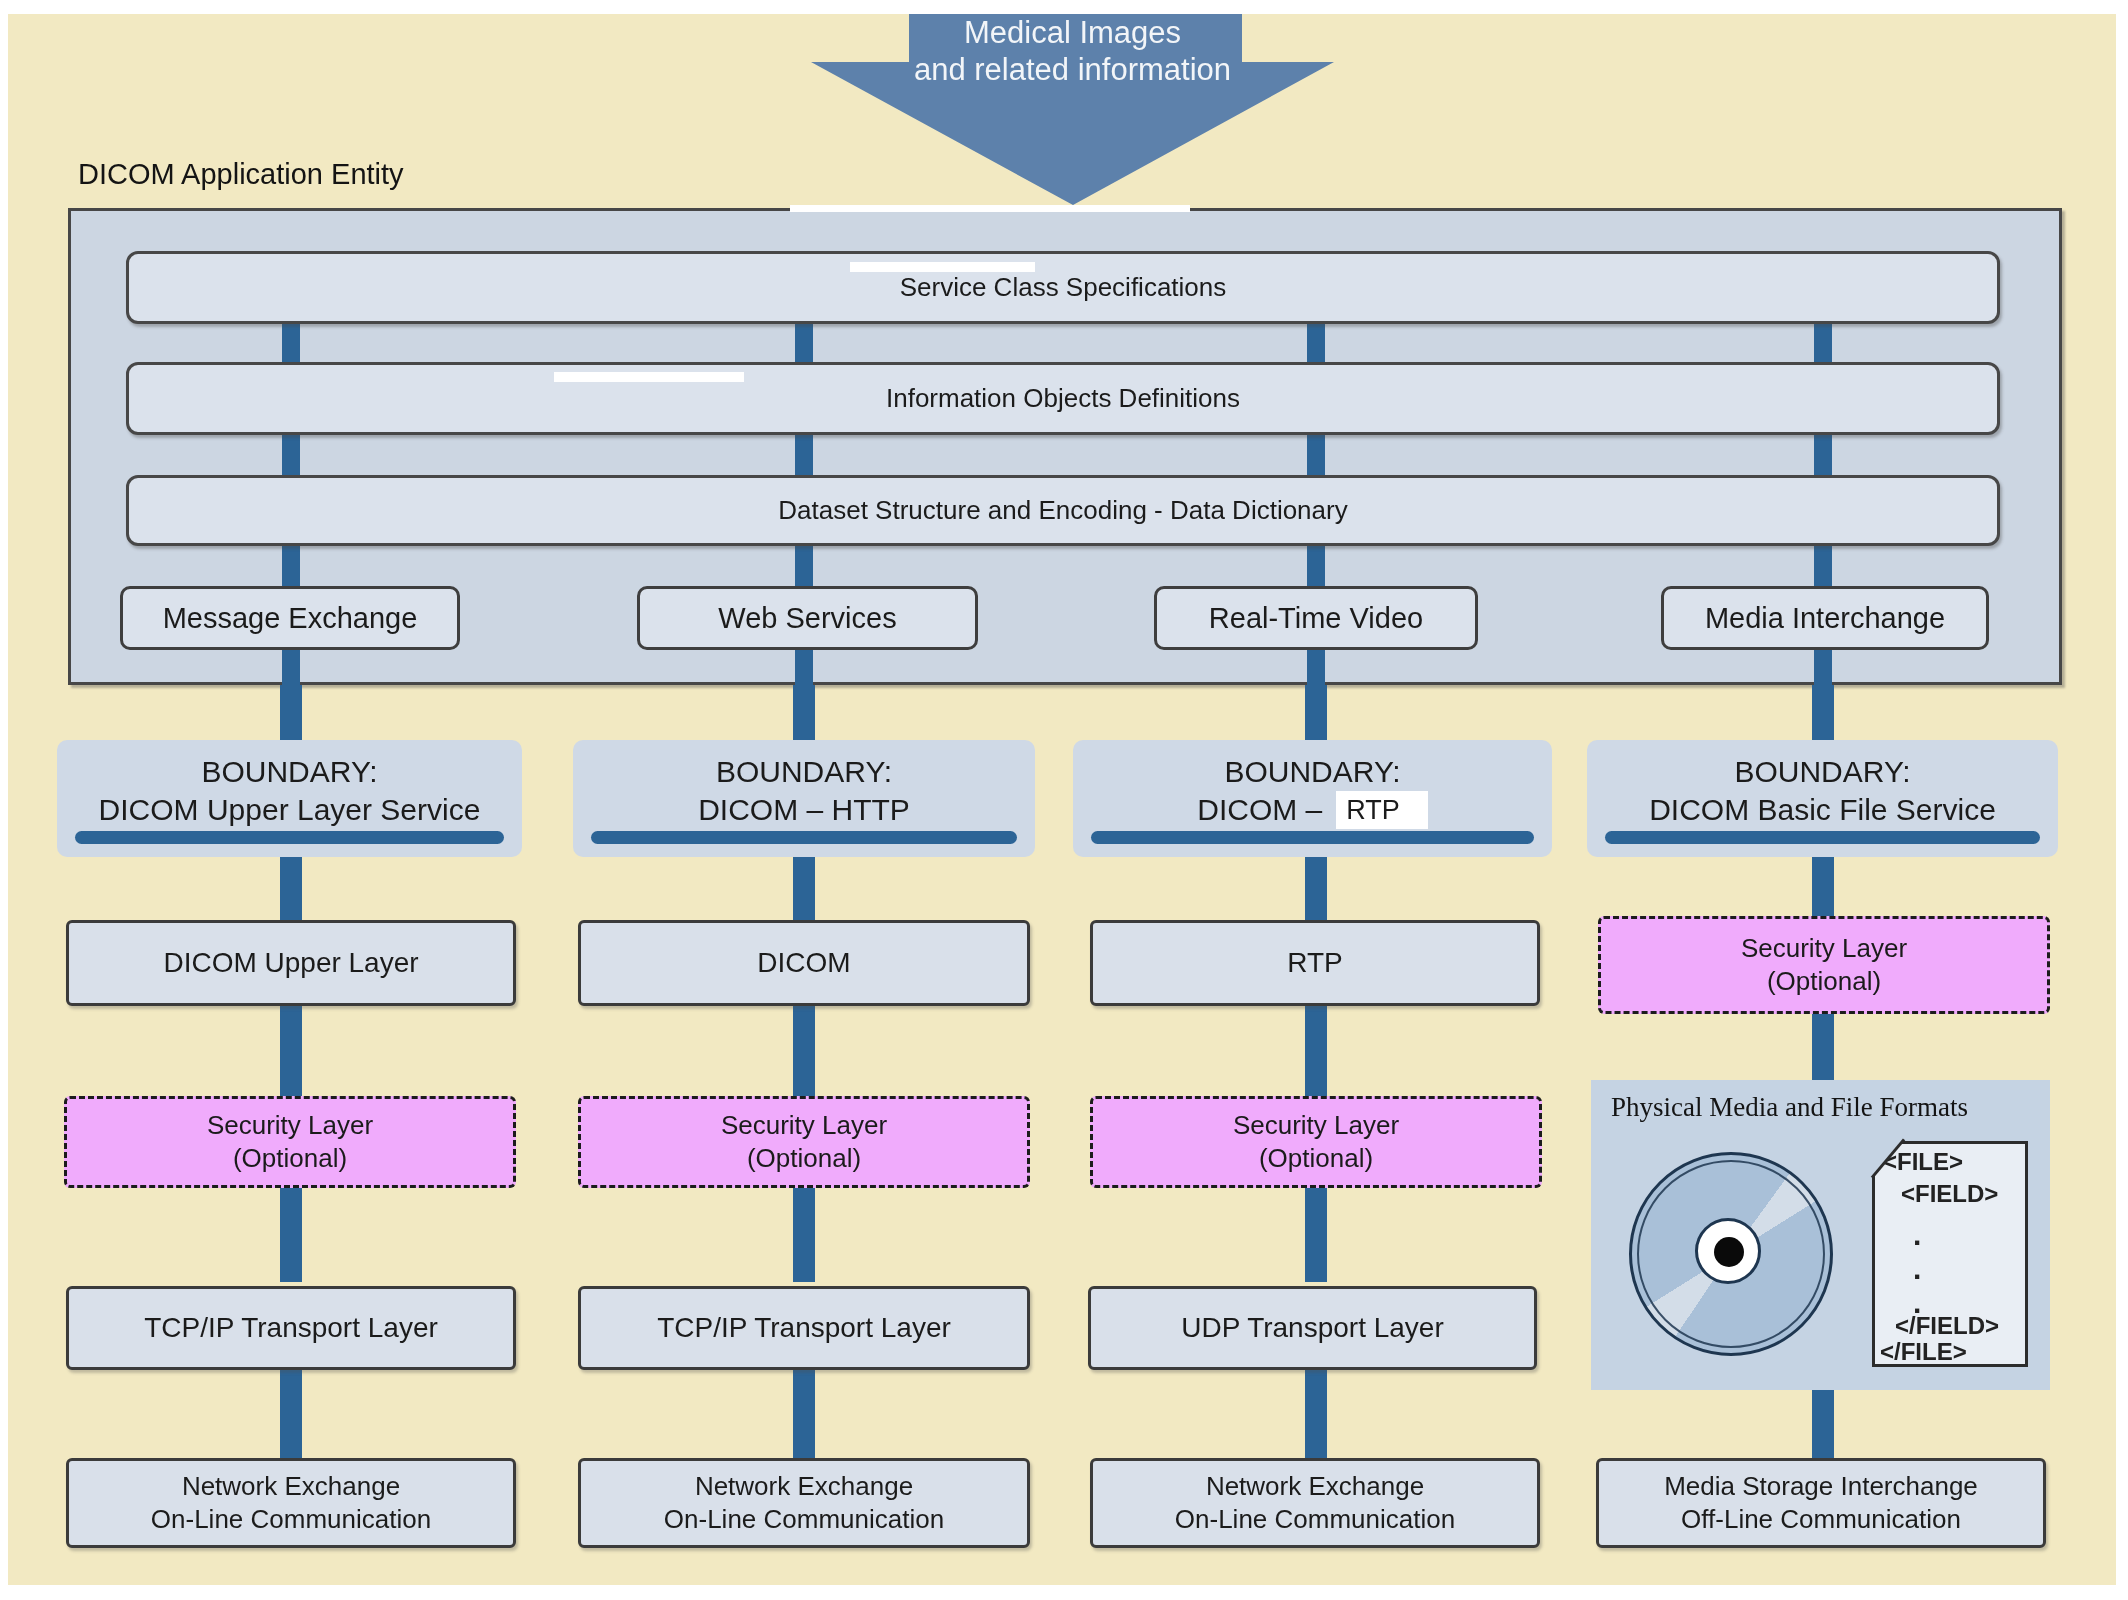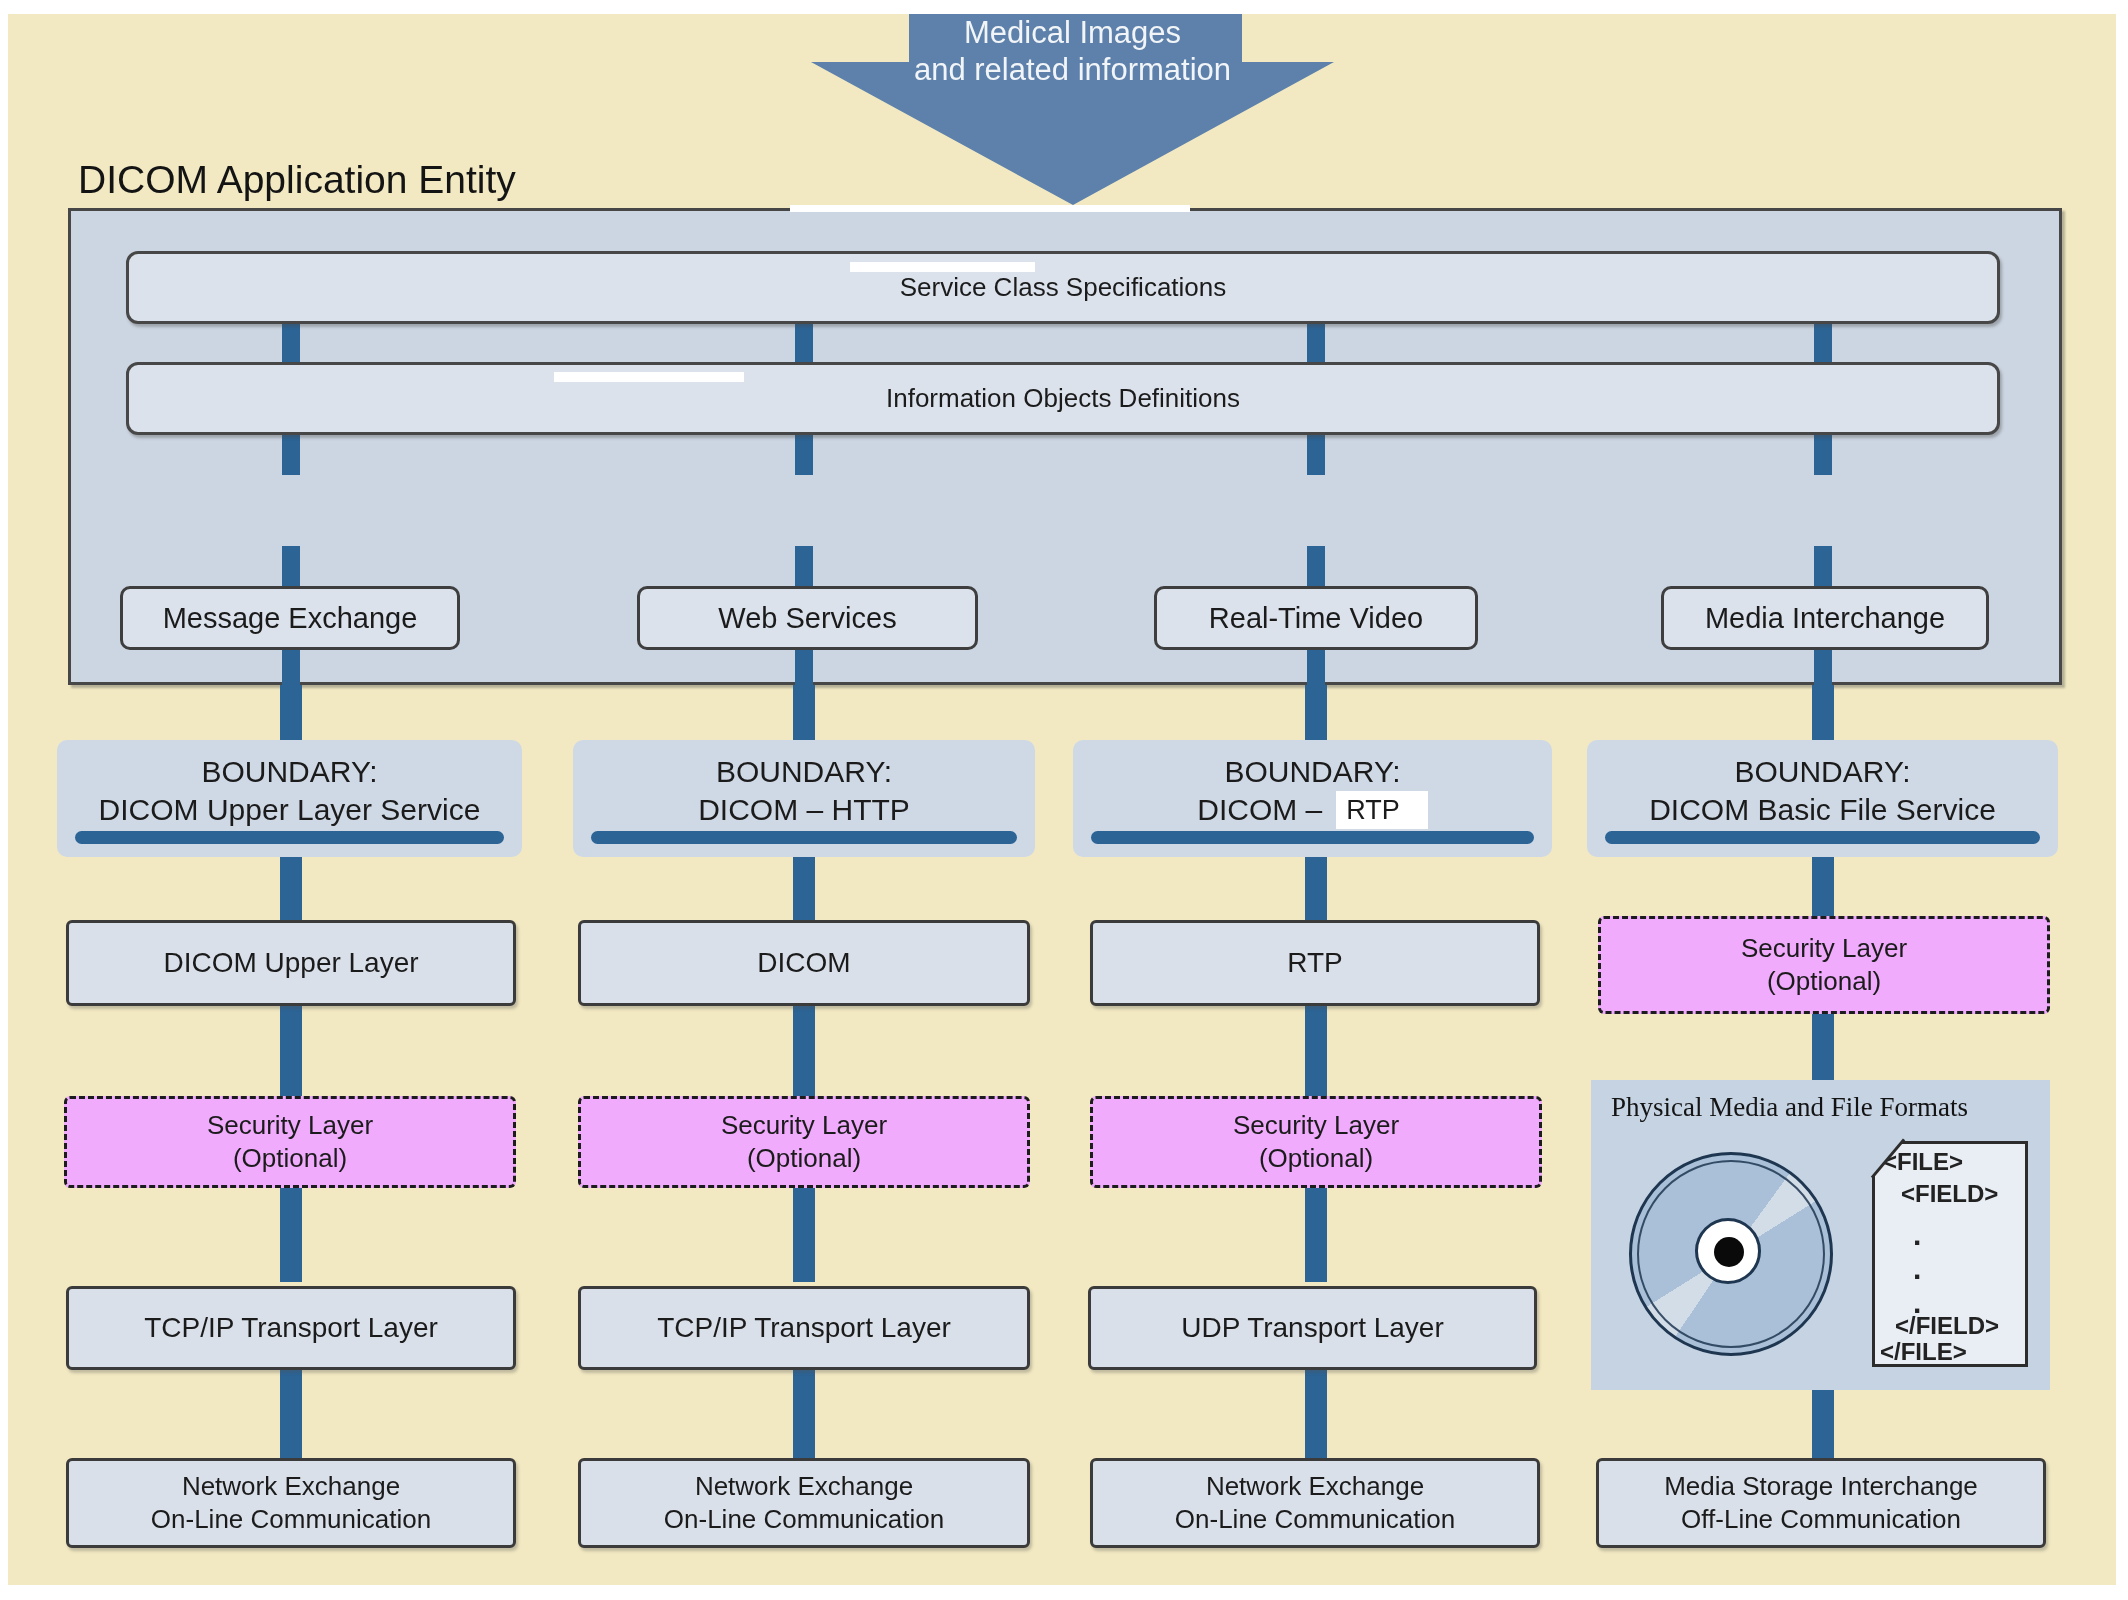--- a/index.html
+++ b/index.html
@@ -10,21 +10,21 @@
     padding-left:6px;
   }
   .cream{position:absolute;left:8px;top:14px;width:2108px;height:1571px;background:#f2e9c2;}
   
   .arrow{
     position:absolute;left:811px;top:14px;width:523px;height:191px;background:#5d81ab;
     clip-path:polygon(98px 0,431px 0,431px 48px,523px 48px,262px 191px,0 48px,98px 48px);
   }
   .arrow-text{position:absolute;left:811px;top:14px;width:523px;text-align:center;color:#f2f5f8;font-size:31px;line-height:37px;}
   
-  .entity-label{position:absolute;left:78px;top:158px;font-size:39px;color:#141414;}
+  .entity-label{position:absolute;left:78px;top:158px;font-size:29px;color:#141414;}
   .panel{
     position:absolute;left:68px;top:208px;width:1994px;height:477px;background:#ccd6e2;
     border:3px solid #474747;box-sizing:border-box;box-shadow:3px 3px 2px rgba(70,70,70,.35);
   }
   .bar{
     position:absolute;left:126px;width:1874px;background:#dbe2ec;border:3px solid #474747;
     border-radius:12px;box-sizing:border-box;display:flex;align-items:center;justify-content:center;
     font-size:26px;box-shadow:2px 3px 3px rgba(70,70,70,.35);z-index:2;
   }
   .svc{
@@ -109,20 +109,23 @@
   <div class="conn" style="left:282px;top:650px;width:18px;height:35px"></div>
   <div class="conn" style="left:795px;top:650px;width:18px;height:35px"></div>
   <div class="conn" style="left:1307px;top:650px;width:18px;height:35px"></div>
   <div class="conn" style="left:1814px;top:650px;width:18px;height:35px"></div>
 
   <div class="bar" style="top:251px;height:73px">
     <span>Service Class Specifications</span>
   </div>
   <div class="bar" style="top:362px;height:73px">
     <span>Information Objects Definitions</span>
+  </div>
+  <div class="bar" style="top:475px;height:71px">
+    <span>Dataset Structure and Encoding - Data Dictionary</span>
   </div>
 
   <div class="artifact" style="left:790px;top:205px;width:400px;height:7px"></div>
   <div class="artifact" style="left:850px;top:262px;width:185px;height:10px"></div>
   <div class="artifact" style="left:554px;top:372px;width:190px;height:10px"></div>
 
   <div class="svc" style="left:120px;width:340px">
     <span>Message Exchange</span>
   </div>
   <div class="svc" style="left:637px;width:341px">

